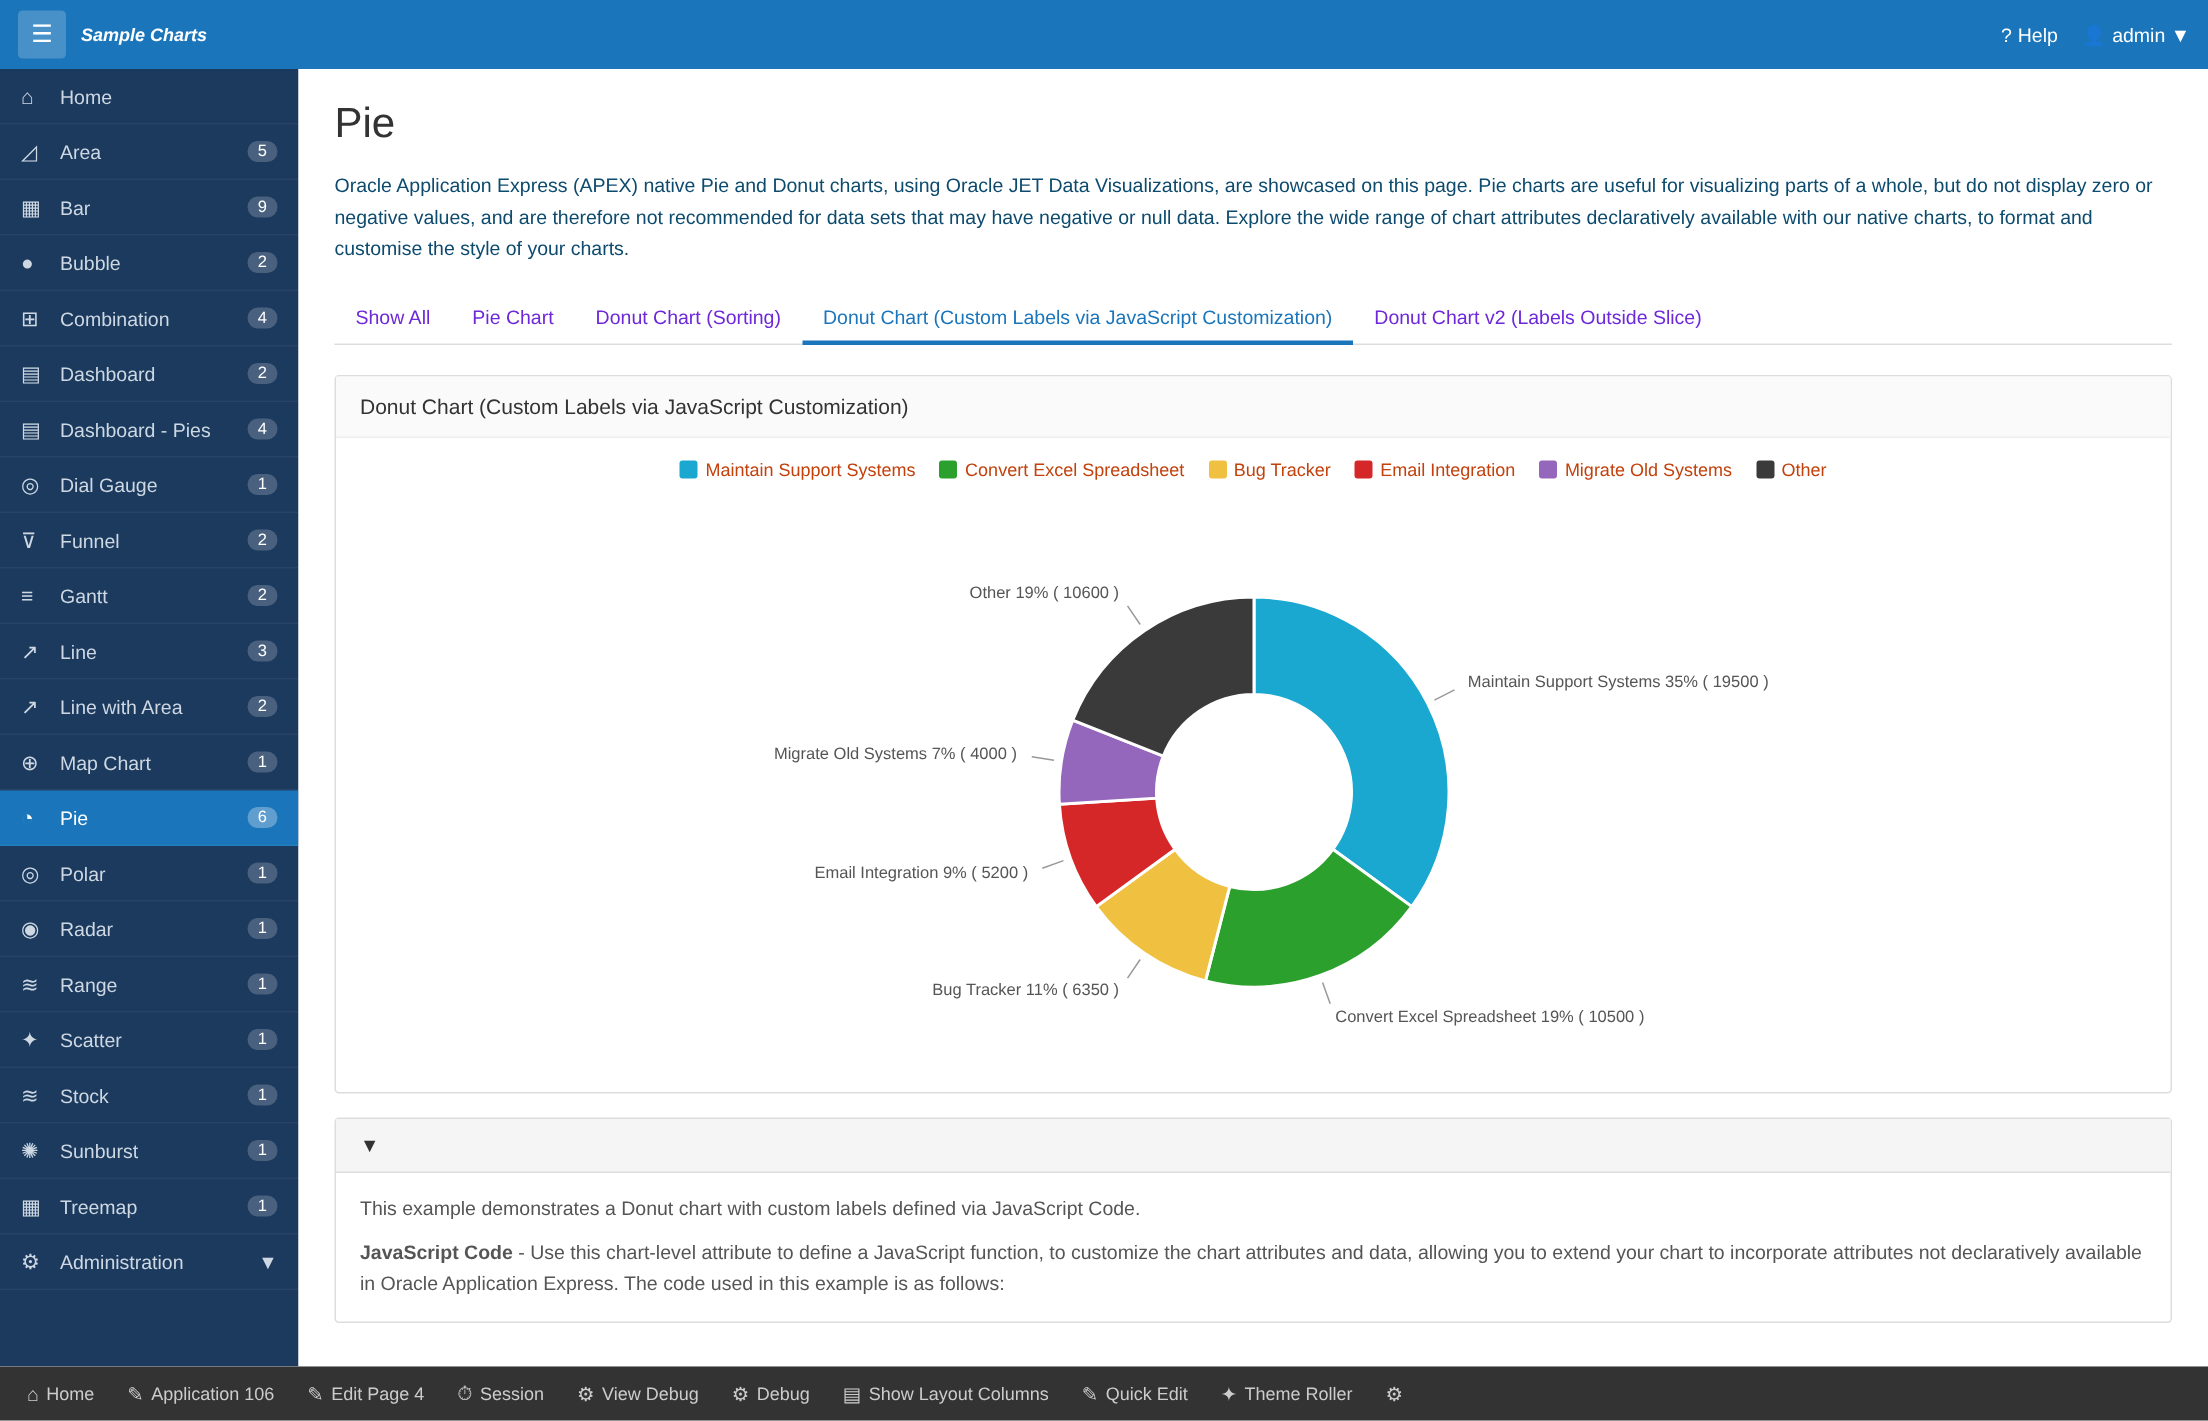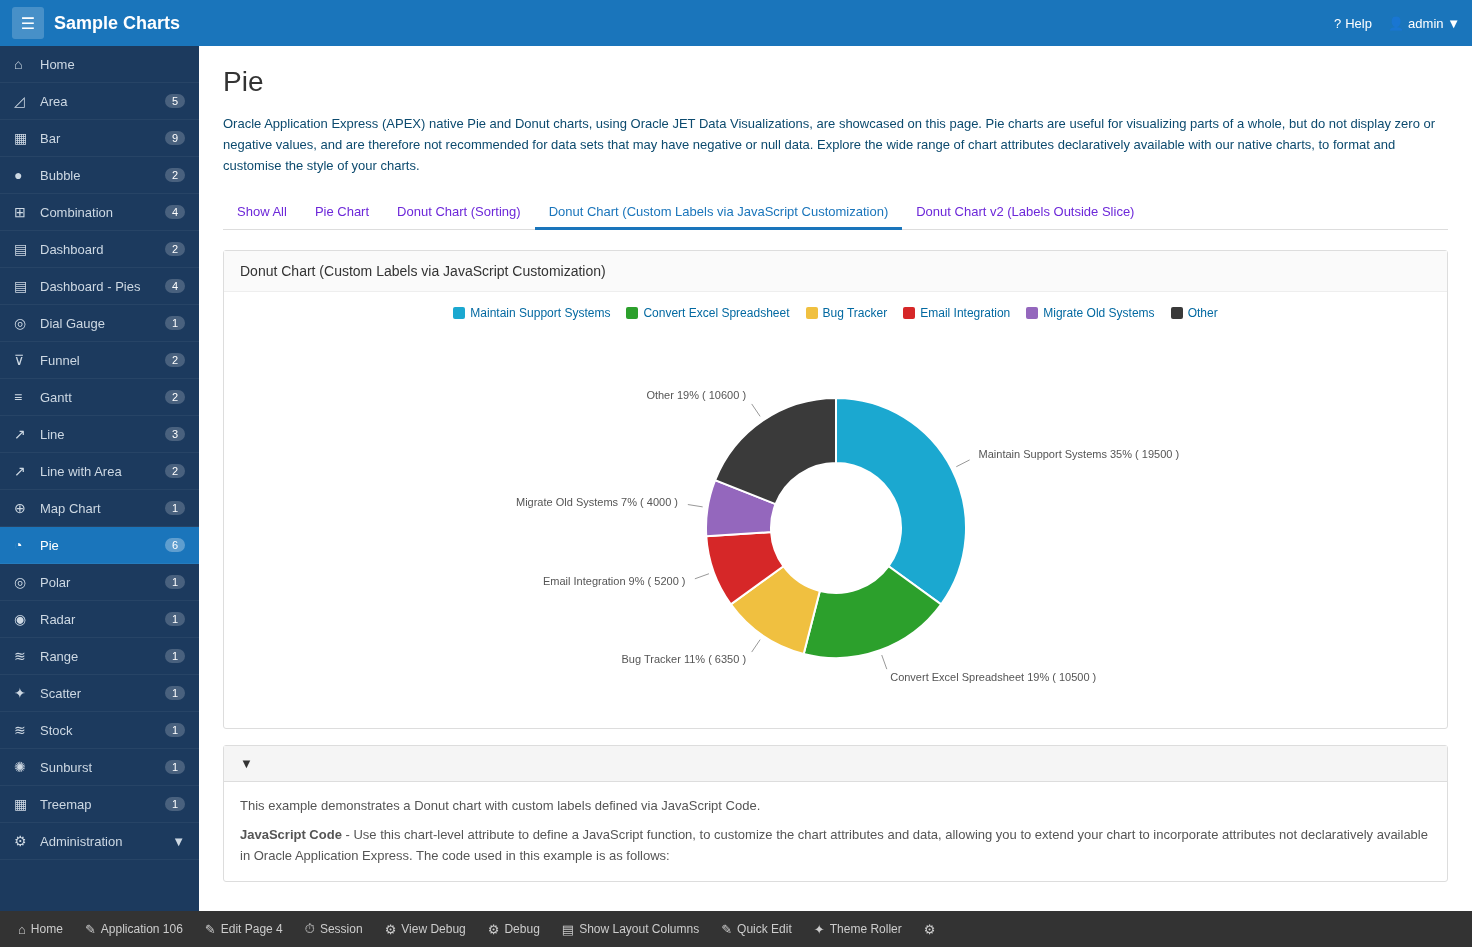--- a/index.html
+++ b/index.html
@@ -24,24 +24,25 @@
       height: 32px;
       border-radius: 3px;
       cursor: pointer;
       font-size: 16px;
       display: flex;
       align-items: center;
       justify-content: center;
       margin-right: 10px;
     }
     .top-header .app-title {
-      font-size: 18px;
+      font-size: 12px;
       font-weight: bold;
       color: white;
       flex: 1;
+      font-style: italic;
     }
     .top-header .header-actions {
       display: flex;
       align-items: center;
       gap: 16px;
     }
     .top-header .header-actions a {
       color: white;
       text-decoration: none;
       font-size: 13px;
@@ -163,21 +164,21 @@
       flex-wrap: wrap;
       gap: 16px;
       padding: 14px 20px 8px;
       justify-content: center;
     }
     .legend-item {
       display: flex;
       align-items: center;
       gap: 5px;
       font-size: 12px;
-      color: #0369a1;
+      color: #c2410c;
     }
     .legend-color {
       width: 12px;
       height: 12px;
       border-radius: 2px;
       flex-shrink: 0;
     }
 
     
     .chart-container {

